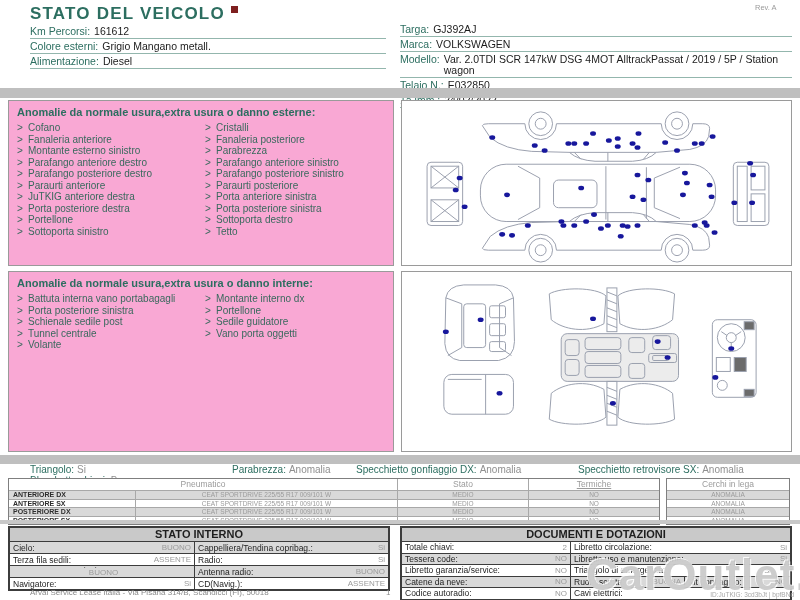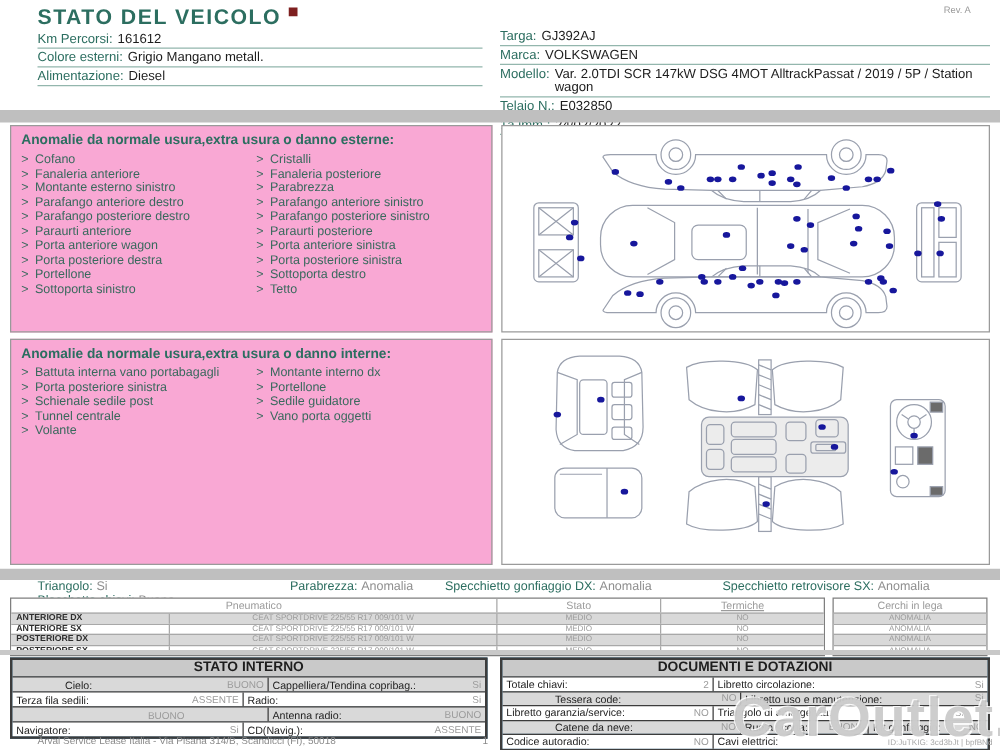--- a/index.html
+++ b/index.html
@@ -39,21 +39,21 @@
   .tc + .tc{border-left:1px solid #a8a8a8;}
   .tc.pos{font-weight:bold;color:#2e2e2e;text-align:left;padding-left:4px;font-size:7px;}
   .cerchi{position:absolute;left:666px;top:478px;width:124px;border:1px solid #7f7f7f;box-sizing:border-box;background:#fff;}
   .crow{height:7.5px;font-size:6.5px;line-height:7.5px;color:#9b9b9b;text-align:center;border-top:1px solid #a8a8a8;background:#fff;}
   .crow.alt{background:#d9d9d9;}
   
   .info-table{position:absolute;border:2px solid #3c3c3c;background:#0c4a6e;box-sizing:border-box;}
   .info-head{height:13px;line-height:13px;text-align:center;font-weight:bold;font-size:11px;background:#c9c9c9;color:#1e1e1e;}
   .irow{display:flex;height:11px;border-top:1px solid #3c3c3c;background:#fff;}
   .doc .irow{height:10.5px;}
-  .irow.alt{background:#d9d9d9;padding-left:39px;}
+  .irow.alt{background:#d9d9d9;}
   .ipair{display:flex;align-items:center;padding:0 3px;box-sizing:border-box;overflow:hidden;}
   .ipair + .ipair{border-left:1px solid #3c3c3c;}
   .pl{font-size:8.5px;color:#1e1e1e;flex:1;white-space:nowrap;overflow:hidden;}
   .pv{font-size:8px;color:#9b9b9b;white-space:nowrap;margin-left:3px;}
   
   .footer-co{position:absolute;left:30px;top:588px;font-size:8px;color:#8a8a8a;}
   .footer-page{position:absolute;left:386px;top:588px;font-size:8px;color:#8a8a8a;}
   .footer-id{position:absolute;right:6px;top:591px;font-size:6.5px;color:#a8a8a8;}
   .watermark{position:absolute;left:586px;top:550px;font-size:44px;font-weight:bold;
              color:rgba(155,155,155,0.5);letter-spacing:1px;pointer-events:none;
@@ -132,21 +132,21 @@
           <div class="anitem">
             <span class="mk">&gt;</span>
             <span>Parafango posteriore destro</span>
           </div>
           <div class="anitem">
             <span class="mk">&gt;</span>
             <span>Paraurti anteriore</span>
           </div>
           <div class="anitem">
             <span class="mk">&gt;</span>
-            <span>Porta anteriore wagon</span>
+            <span>JuTKIG anteriore destra</span>
           </div>
           <div class="anitem">
             <span class="mk">&gt;</span>
             <span>Porta posteriore destra</span>
           </div>
           <div class="anitem">
             <span class="mk">&gt;</span>
             <span>Portellone</span>
           </div>
           <div class="anitem">

